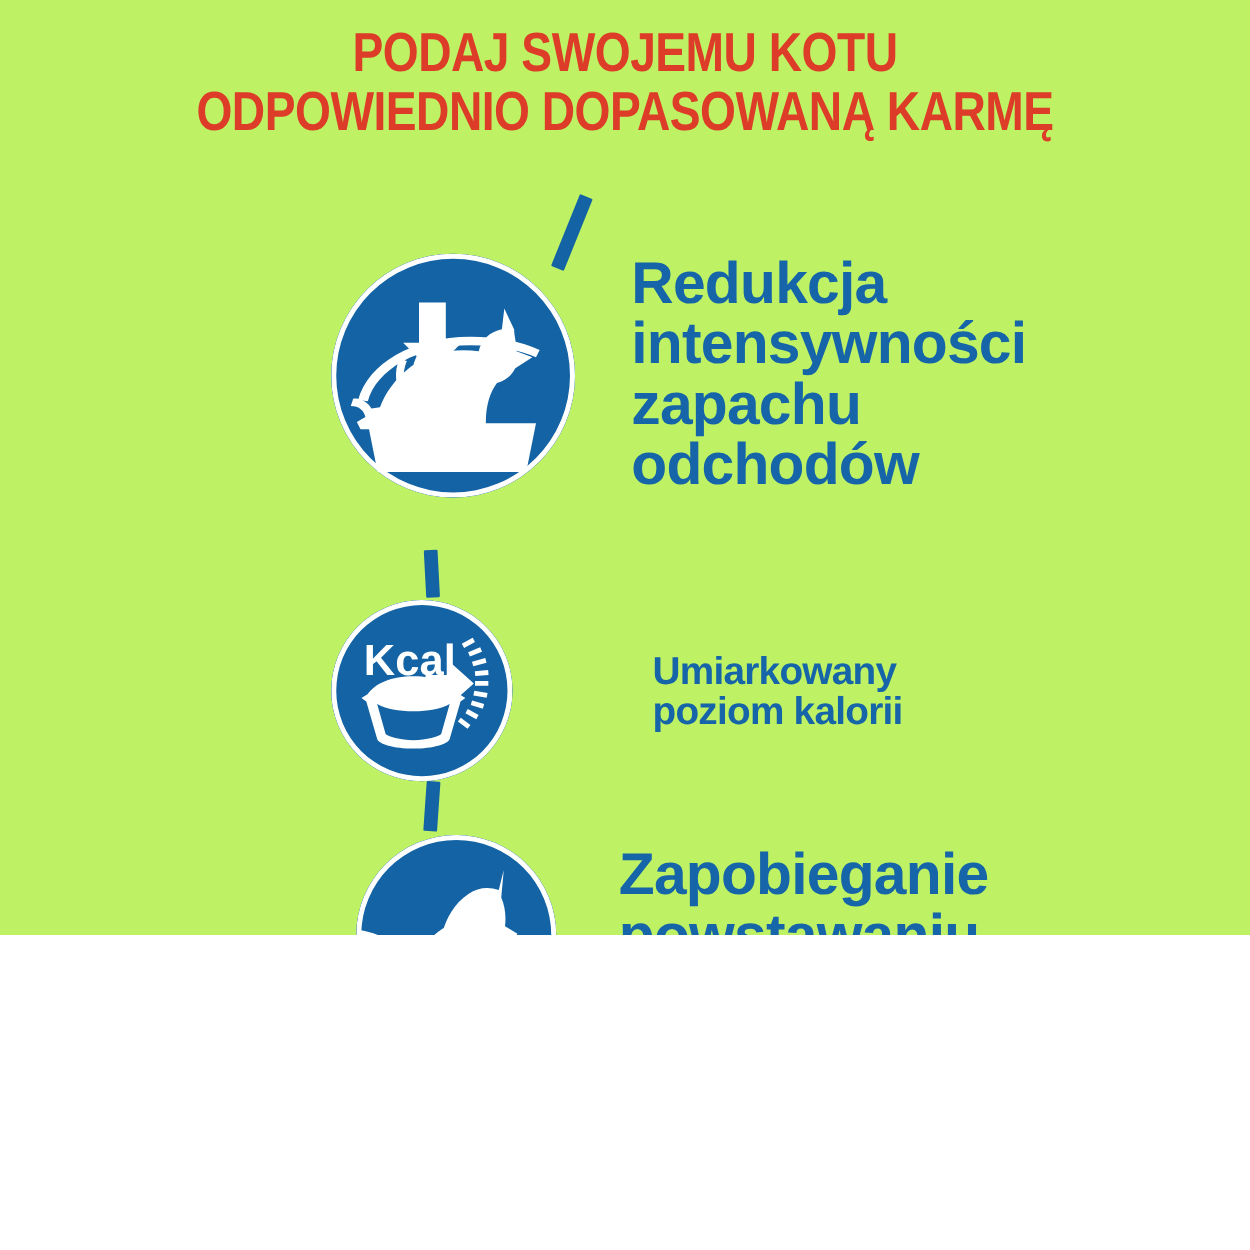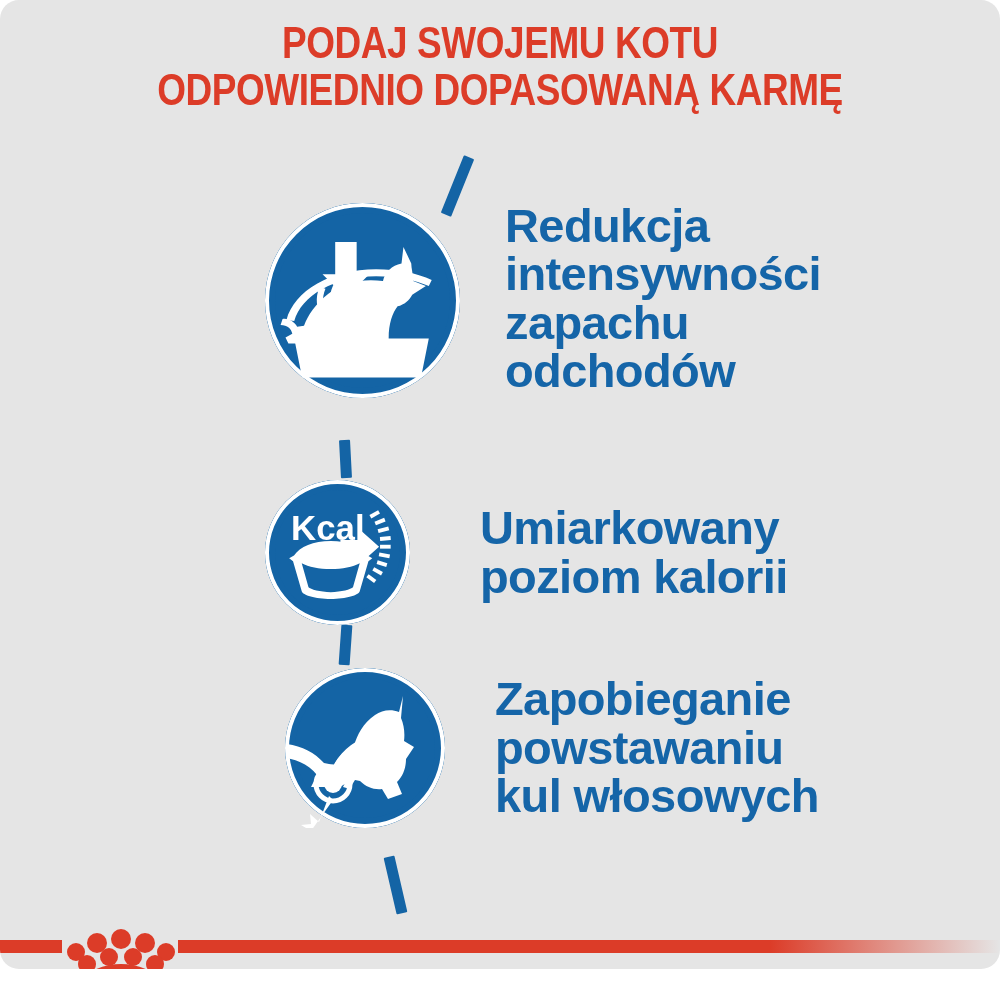--- a/index.html
+++ b/index.html
@@ -7,24 +7,23 @@
     margin: 0;
     padding: 0;
     background: #ffffff;
   }
   body {
     font-family: "Liberation Sans", sans-serif;
   }
   .page {
     position: relative;
     width: 1000px;
-    height: 969px;
-    background: #e5e5e5;
+    height: 748px;
+    background: #bef264;
     overflow: hidden;
-    border-radius: 19px;
   }
 
   
   .headline {
     position: absolute;
     left: 0;
     top: 20px;
     width: 1000px;
     text-align: center;
     color: #DC3C28;
@@ -70,21 +69,21 @@
   }
 
   .benefit-text {
     color: #1565A8;
     font-weight: bold;
     line-height: 1.03;
     letter-spacing: -0.6px;
     white-space: pre-line;
   }
   .bt-1 { font-size: 47px; margin-left: 45px; margin-top: -4px; }
-  .bt-2 { font-size: 47px; margin-left: 70px; }
+  .bt-2 { font-size: 31px; margin-left: 112px; }
   .bt-3 { font-size: 47px; margin-left: 50px; }
 
   
   .dash {
     position: absolute;
     background: #1464A5;
     border-radius: 1px;
   }
   .dash-top    { left: 452px; top: 155px; width: 11px; height: 62px; transform: rotate(22deg); }
   .dash-mid1   { left: 340px; top: 440px; width: 11px; height: 38px; transform: rotate(-3deg); }

